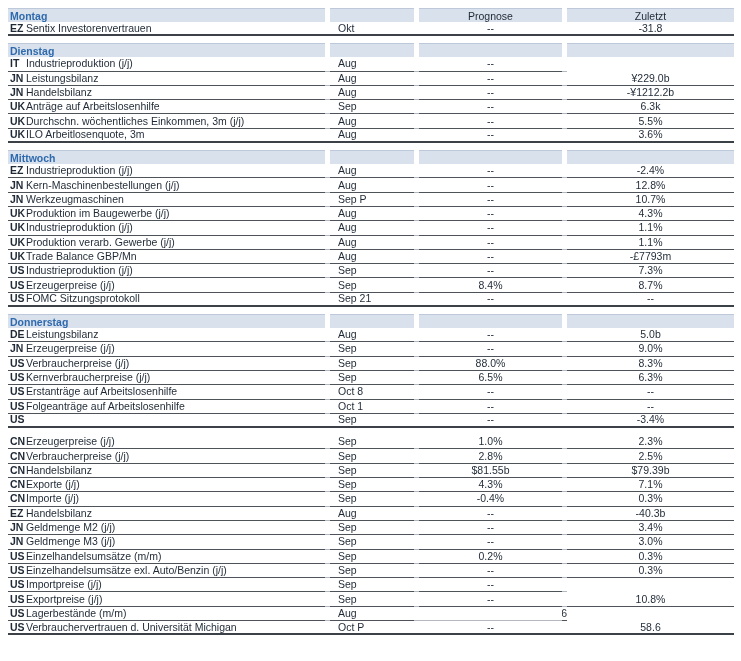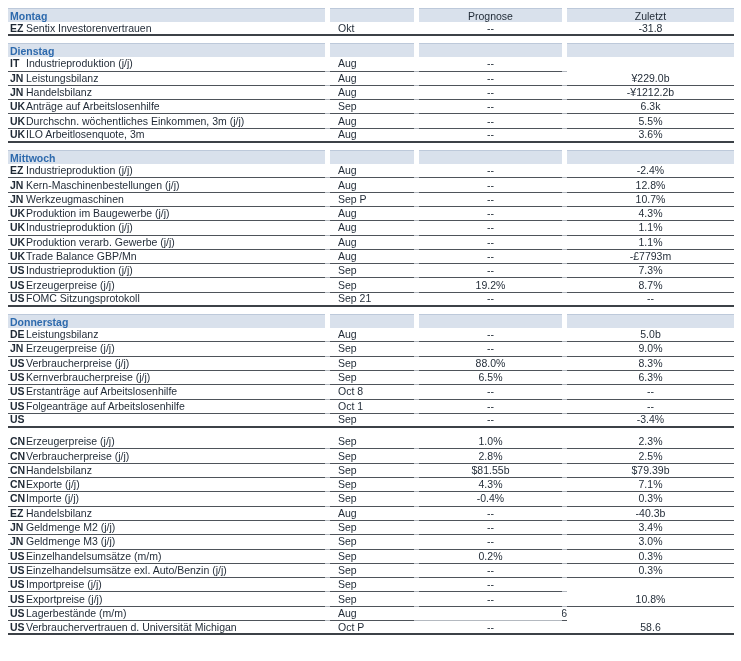--- a/index.html
+++ b/index.html
@@ -265,21 +265,21 @@
         <div class="c4">7.3%</div>
       </div>
       <div class="grid row">
         <div class="c1">
           <span class="code">US</span>
           <span>Erzeugerpreise (j/j)</span>
         </div>
         <div class="gut"></div>
         <div class="c2">Sep</div>
         <div class="gut"></div>
-        <div class="c3">19.2%</div>
+        <div class="c3">8.4%</div>
         <div class="gut"></div>
         <div class="c4">8.7%</div>
       </div>
       <div class="grid row last">
         <div class="c1">
           <span class="code">US</span>
           <span>FOMC Sitzungsprotokoll</span>
         </div>
         <div class="gut"></div>
         <div class="c2">Sep 21</div>

